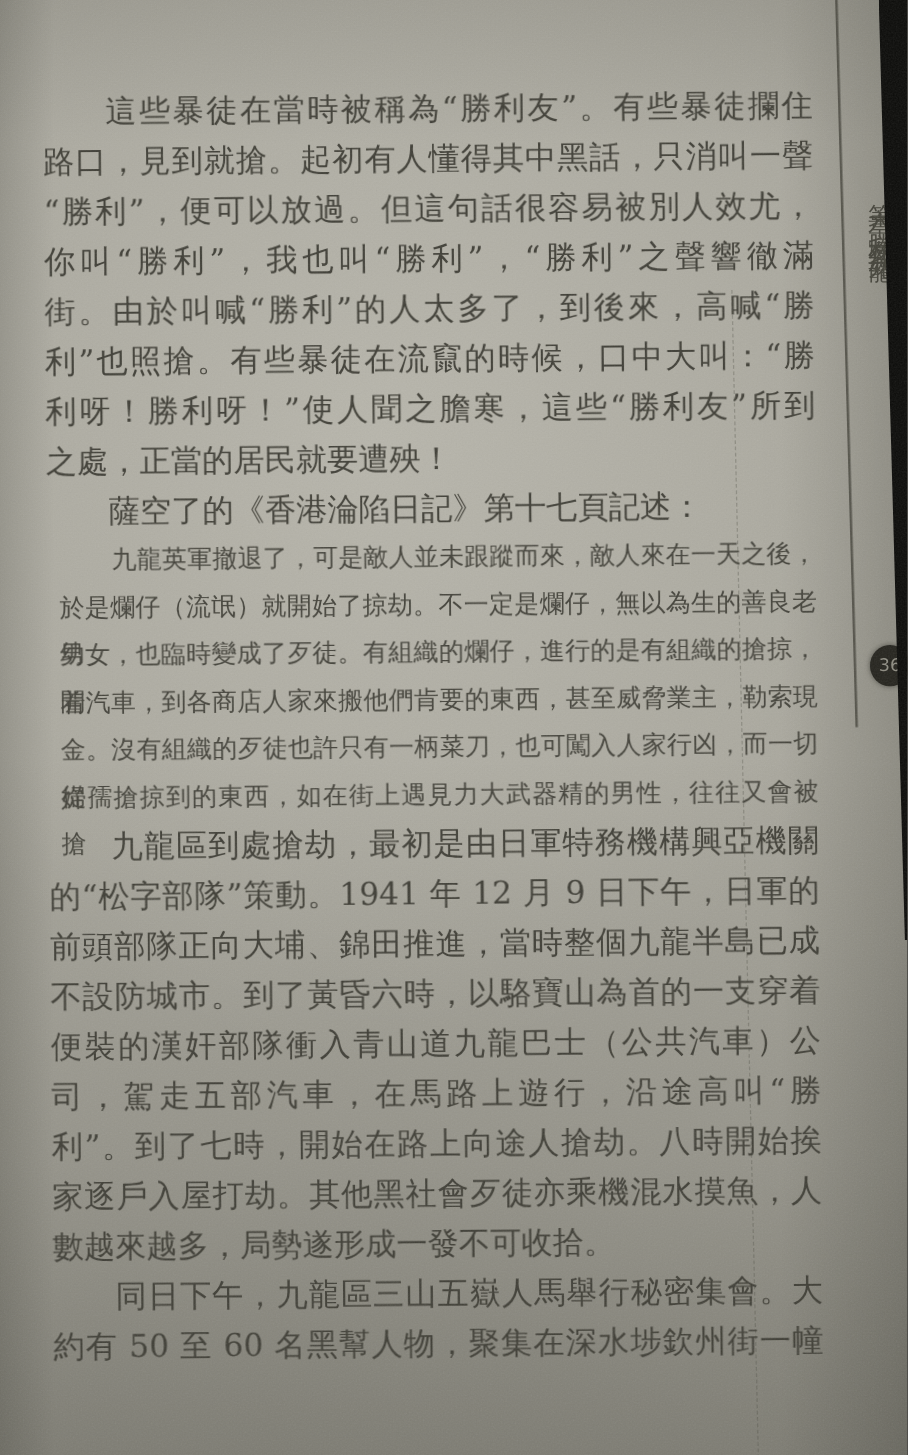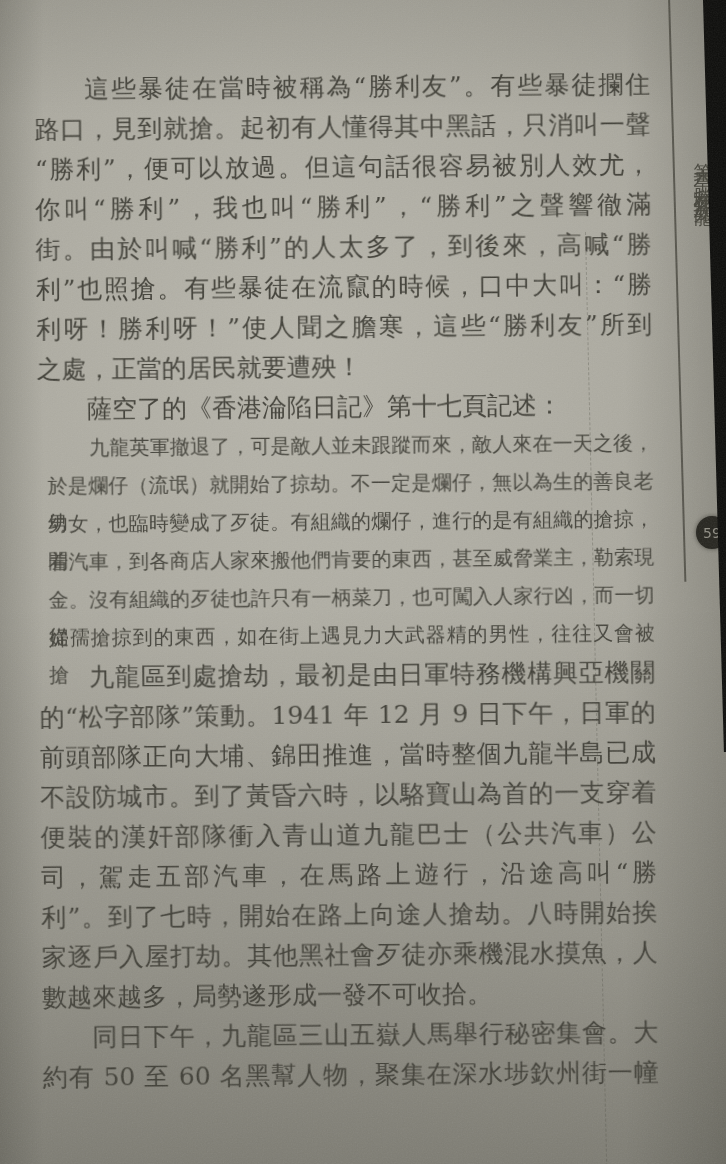--- a/index.html
+++ b/index.html
@@ -115,21 +115,21 @@
 
   <div class="crease"></div>
 
   <div class="rule"></div>
 
   <div class="chapter">
     <span class="chapter-label">第六章</span><span class="chapter-title">「勝利友」洗劫九龍</span>
   </div>
 
   <div class="badge">
-    <span>59</span>
+    <span>36</span>
   </div>
 
   <div class="edge-wedge"></div>
 
   <svg class="grain" xmlns="http://www.w3.org/2000/svg">
     <filter id="noiseF">
       <feTurbulence type="fractalNoise" baseFrequency="0.8" numOctaves="2" stitchTiles="stitch"></feTurbulence>
       <feColorMatrix type="saturate" values="0"></feColorMatrix>
     </filter>
     <rect width="100%" height="100%" filter="url(#noiseF)"></rect>

